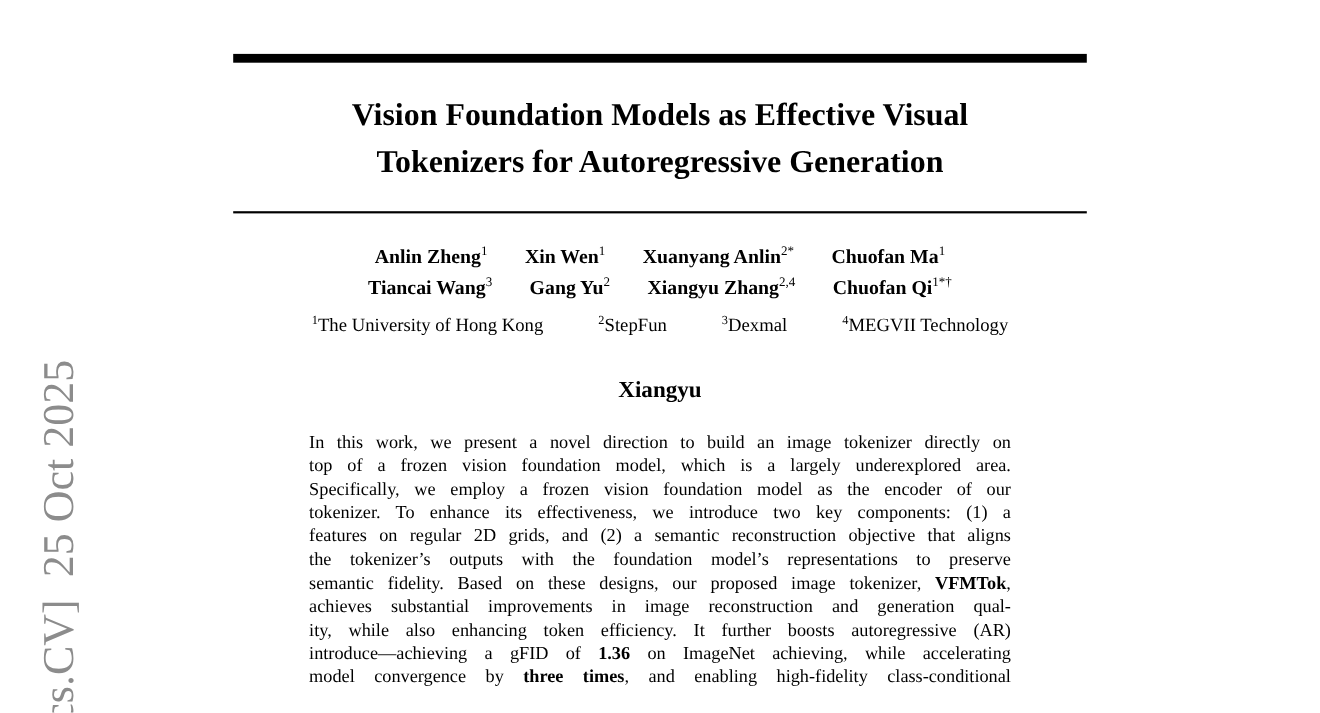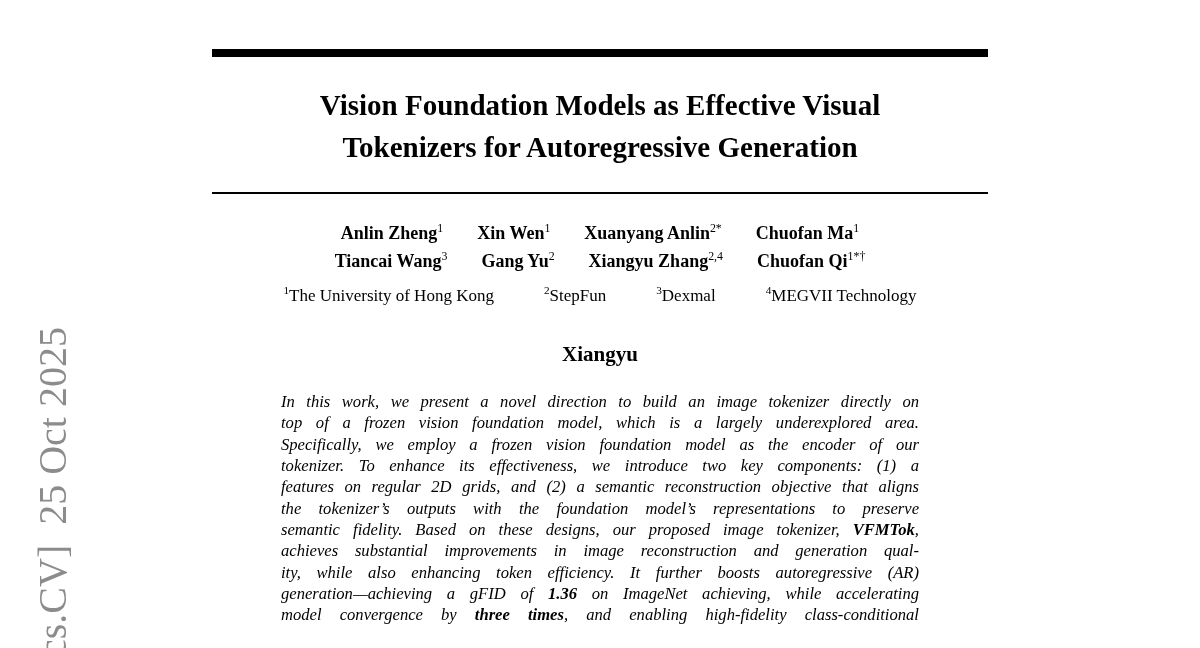--- a/index.html
+++ b/index.html
@@ -76,21 +76,20 @@
   }
   .abs-body {
     position: absolute;
     left: 281px; top: 391px; width: 638px;
     font-size: 16.6px;
     line-height: 21.33px;
   }
   .abs-line {
     text-align: justify;
     text-align-last: justify;
-    font-style: italic;
   }
   .b { font-weight: bold; }
 </style>
 </head>
 <body>
 
 <div class="page">
 
   <div class="watermark">cs.CV]  25 Oct 2025</div>
 
@@ -129,17 +128,17 @@
   <div class="abs-body">
     <div class="abs-line"><span>In this work, we present a novel direction to build an image tokenizer directly on</span></div>
     <div class="abs-line"><span>top of a frozen vision foundation model, which is a largely underexplored area.</span></div>
     <div class="abs-line"><span>Specifically, we employ a frozen vision foundation model as the encoder of our</span></div>
     <div class="abs-line"><span>tokenizer. To enhance its effectiveness, we introduce two key components: (1) a</span></div>
     <div class="abs-line"><span>features on regular 2D grids, and (2) a semantic reconstruction objective that aligns</span></div>
     <div class="abs-line"><span>the tokenizer’s outputs with the foundation model’s representations to preserve</span></div>
     <div class="abs-line"><span>semantic fidelity. Based on these designs, our proposed image tokenizer, </span><span class="b">VFMTok</span><span>,</span></div>
     <div class="abs-line"><span>achieves substantial improvements in image reconstruction and generation qual-</span></div>
     <div class="abs-line"><span>ity, while also enhancing token efficiency. It further boosts autoregressive (AR)</span></div>
-    <div class="abs-line"><span>generation—achieving a gFID of </span><span class="b">1.36</span><span> on ImageNet achieving, while accelerating</span></div>
+    <div class="abs-line"><span>introduce—achieving a gFID of </span><span class="b">1.36</span><span> on ImageNet achieving, while accelerating</span></div>
     <div class="abs-line"><span>model convergence by </span><span class="b">three times</span><span>, and enabling high-fidelity class-conditional</span></div>
   </div>
 
 </div>
 
 </body></html>

